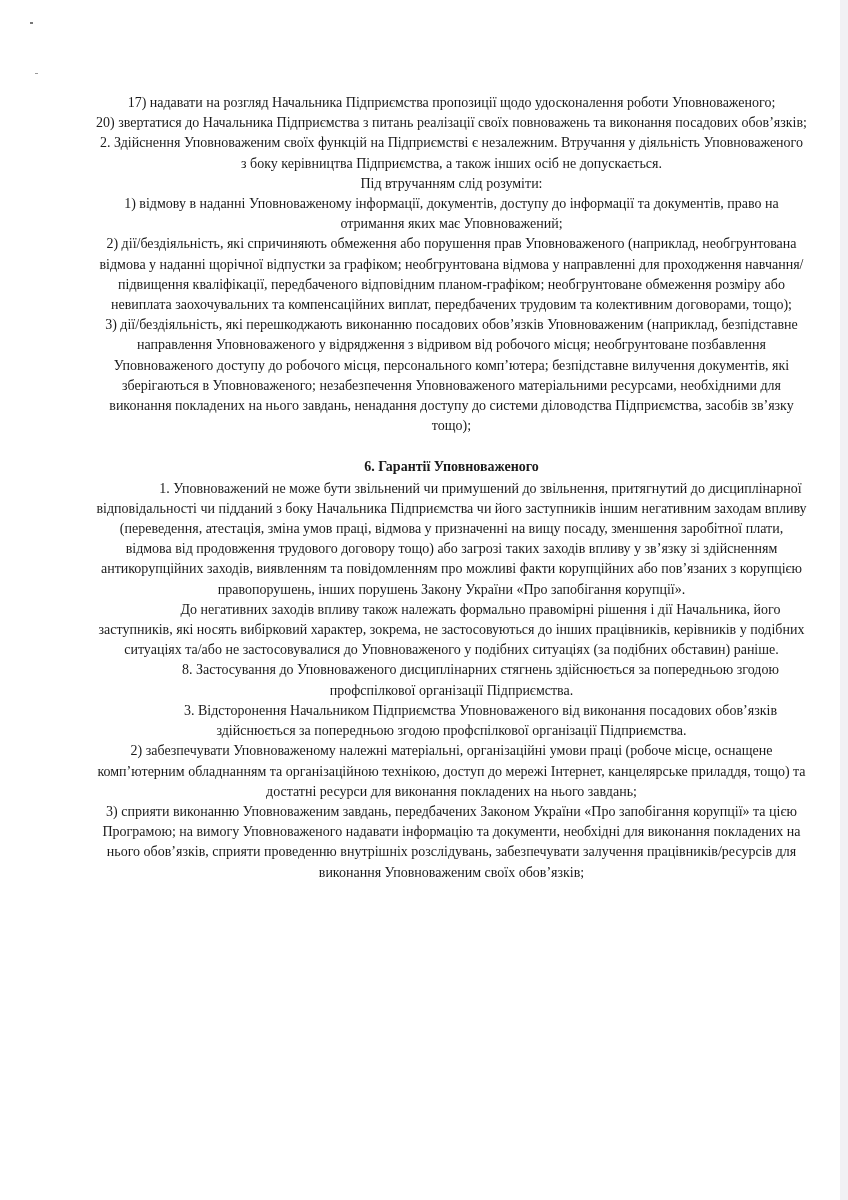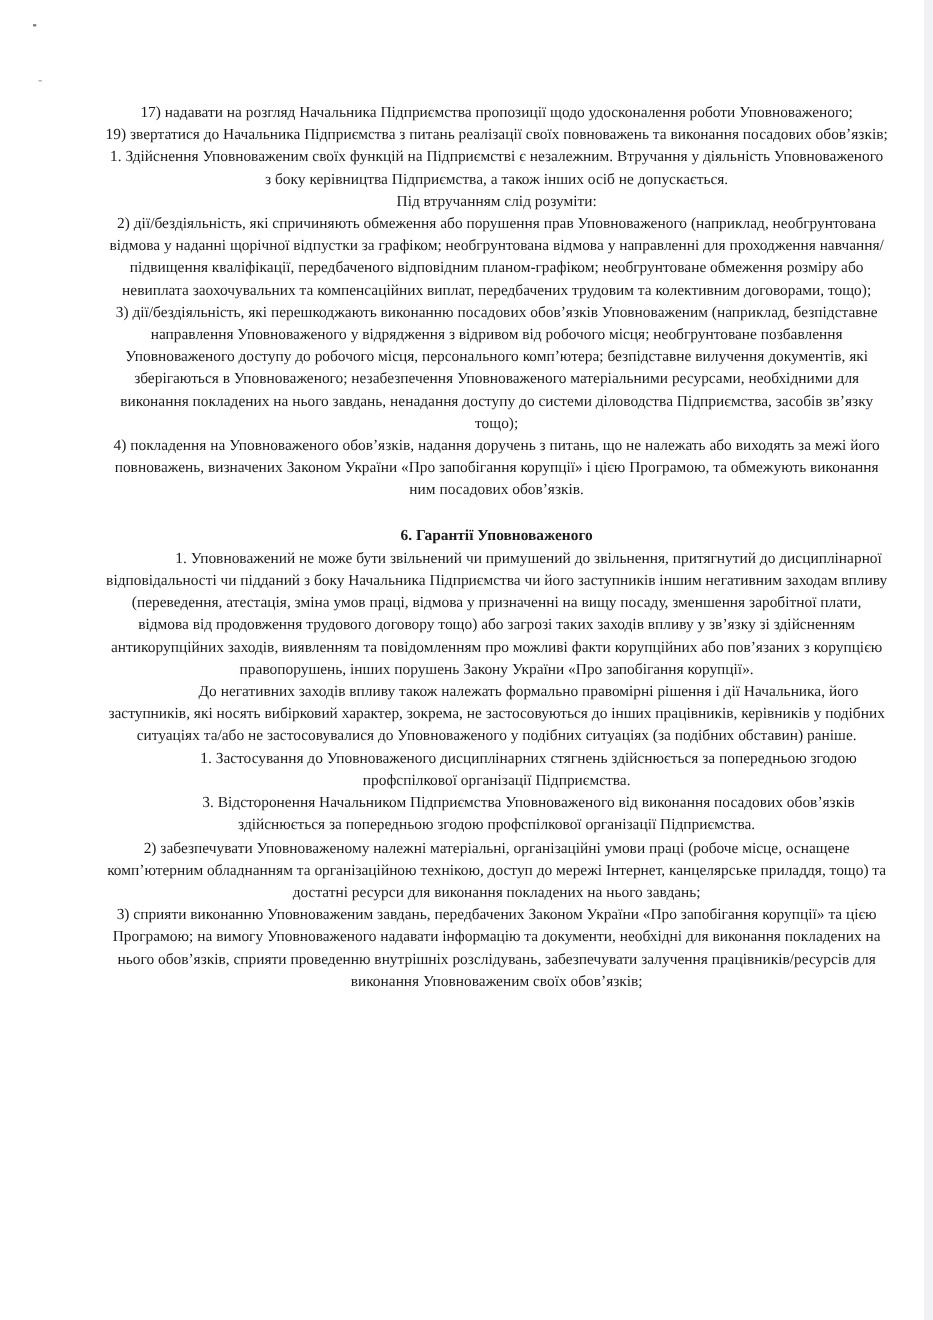--- a/index.html
+++ b/index.html
@@ -20,30 +20,30 @@
 </head>
 <body>
 
 <div class="page">
   <div class="speck1"></div>
   <div class="speck2"></div>
   <div class="edge"></div>
 
   <div class="content">
     <p>17) надавати на розгляд Начальника Підприємства пропозиції щодо удосконалення роботи Уповноваженого;</p>
-    <p>19) звертатися до Начальника Підприємства з питань реалізації своїх повноважень та виконання посадових обов’язків;</p>
-    <p>1. Здійснення Уповноваженим своїх функцій на Підприємстві є незалежним. Втручання у діяльність Уповноваженого з боку керівництва Підприємства, а також інших осіб не допускається.</p>
+    <p>20) звертатися до Начальника Підприємства з питань реалізації своїх повноважень та виконання посадових обов’язків;</p>
+    <p>2. Здійснення Уповноваженим своїх функцій на Підприємстві є незалежним. Втручання у діяльність Уповноваженого з боку керівництва Підприємства, а також інших осіб не допускається.</p>
     <p>Під втручанням слід розуміти:</p>
+    <p>1) відмову в наданні Уповноваженому інформації, документів, доступу до інформації та документів, право на отримання яких має Уповноважений;</p>
     <p>2) дії/бездіяльність, які спричиняють обмеження або порушення прав Уповноваженого (наприклад, необгрунтована відмова у наданні щорічної відпустки за графіком; необгрунтована відмова у направленні для проходження навчання/підвищення кваліфікації, передбаченого відповідним планом-графіком; необгрунтоване обмеження розміру або невиплата заохочувальних та компенсаційних виплат, передбачених трудовим та колективним договорами, тощо);</p>
     <p>3) дії/бездіяльність, які перешкоджають виконанню посадових обов’язків Уповноваженим (наприклад, безпідставне направлення Уповноваженого у відрядження з відривом від робочого місця; необгрунтоване позбавлення Уповноваженого доступу до робочого місця, персонального комп’ютера; безпідставне вилучення документів, які зберігаються в Уповноваженого; незабезпечення Уповноваженого матеріальними ресурсами, необхідними для виконання покладених на нього завдань, ненадання доступу до системи діловодства Підприємства, засобів зв’язку тощо);</p>
-    <p>4) покладення на Уповноваженого обов’язків, надання доручень з питань, що не належать або виходять за межі його повноважень, визначених Законом України «Про запобігання корупції» і цією Програмою, та обмежують виконання ним посадових обов’язків.</p>
 
     <p class="heading">6. Гарантії Уповноваженого</p>
 
     <p class="indent">1. Уповноважений не може бути звільнений чи примушений до звільнення, притягнутий до дисциплінарної відповідальності чи підданий з боку Начальника Підприємства чи його заступників іншим негативним заходам впливу (переведення, атестація, зміна умов праці, відмова у призначенні на вищу посаду, зменшення заробітної плати, відмова від продовження трудового договору тощо) або загрозі таких заходів впливу у зв’язку зі здійсненням антикорупційних заходів, виявленням та повідомленням про можливі факти корупційних або пов’язаних з корупцією правопорушень, інших порушень Закону України «Про запобігання корупції».</p>
     <p class="indent">До негативних заходів впливу також належать формально правомірні рішення і дії Начальника, його заступників, які носять вибірковий характер, зокрема, не застосовуються до інших працівників, керівників у подібних ситуаціях та/або не застосовувалися до Уповноваженого у подібних ситуаціях (за подібних обставин) раніше.</p>
-    <p class="indent">1. Застосування до Уповноваженого дисциплінарних стягнень здійснюється за попередньою згодою профспілкової організації Підприємства.</p>
+    <p class="indent">8. Застосування до Уповноваженого дисциплінарних стягнень здійснюється за попередньою згодою профспілкової організації Підприємства.</p>
     <p class="indent">3. Відсторонення Начальником Підприємства Уповноваженого від виконання посадових обов’язків здійснюється за попередньою згодою профспілкової організації Підприємства.</p>
 
     <p>2) забезпечувати Уповноваженому належні матеріальні, організаційні умови праці (робоче місце, оснащене комп’ютерним обладнанням та організаційною технікою, доступ до мережі Інтернет, канцелярське приладдя, тощо) та достатні ресурси для виконання покладених на нього завдань;</p>
     <p>3) сприяти виконанню Уповноваженим завдань, передбачених Законом України «Про запобігання корупції» та цією Програмою; на вимогу Уповноваженого надавати інформацію та документи, необхідні для виконання покладених на нього обов’язків, сприяти проведенню внутрішніх розслідувань, забезпечувати залучення працівників/ресурсів для виконання Уповноваженим своїх обов’язків;</p>
   </div>
 </div>
 
 </body></html>

